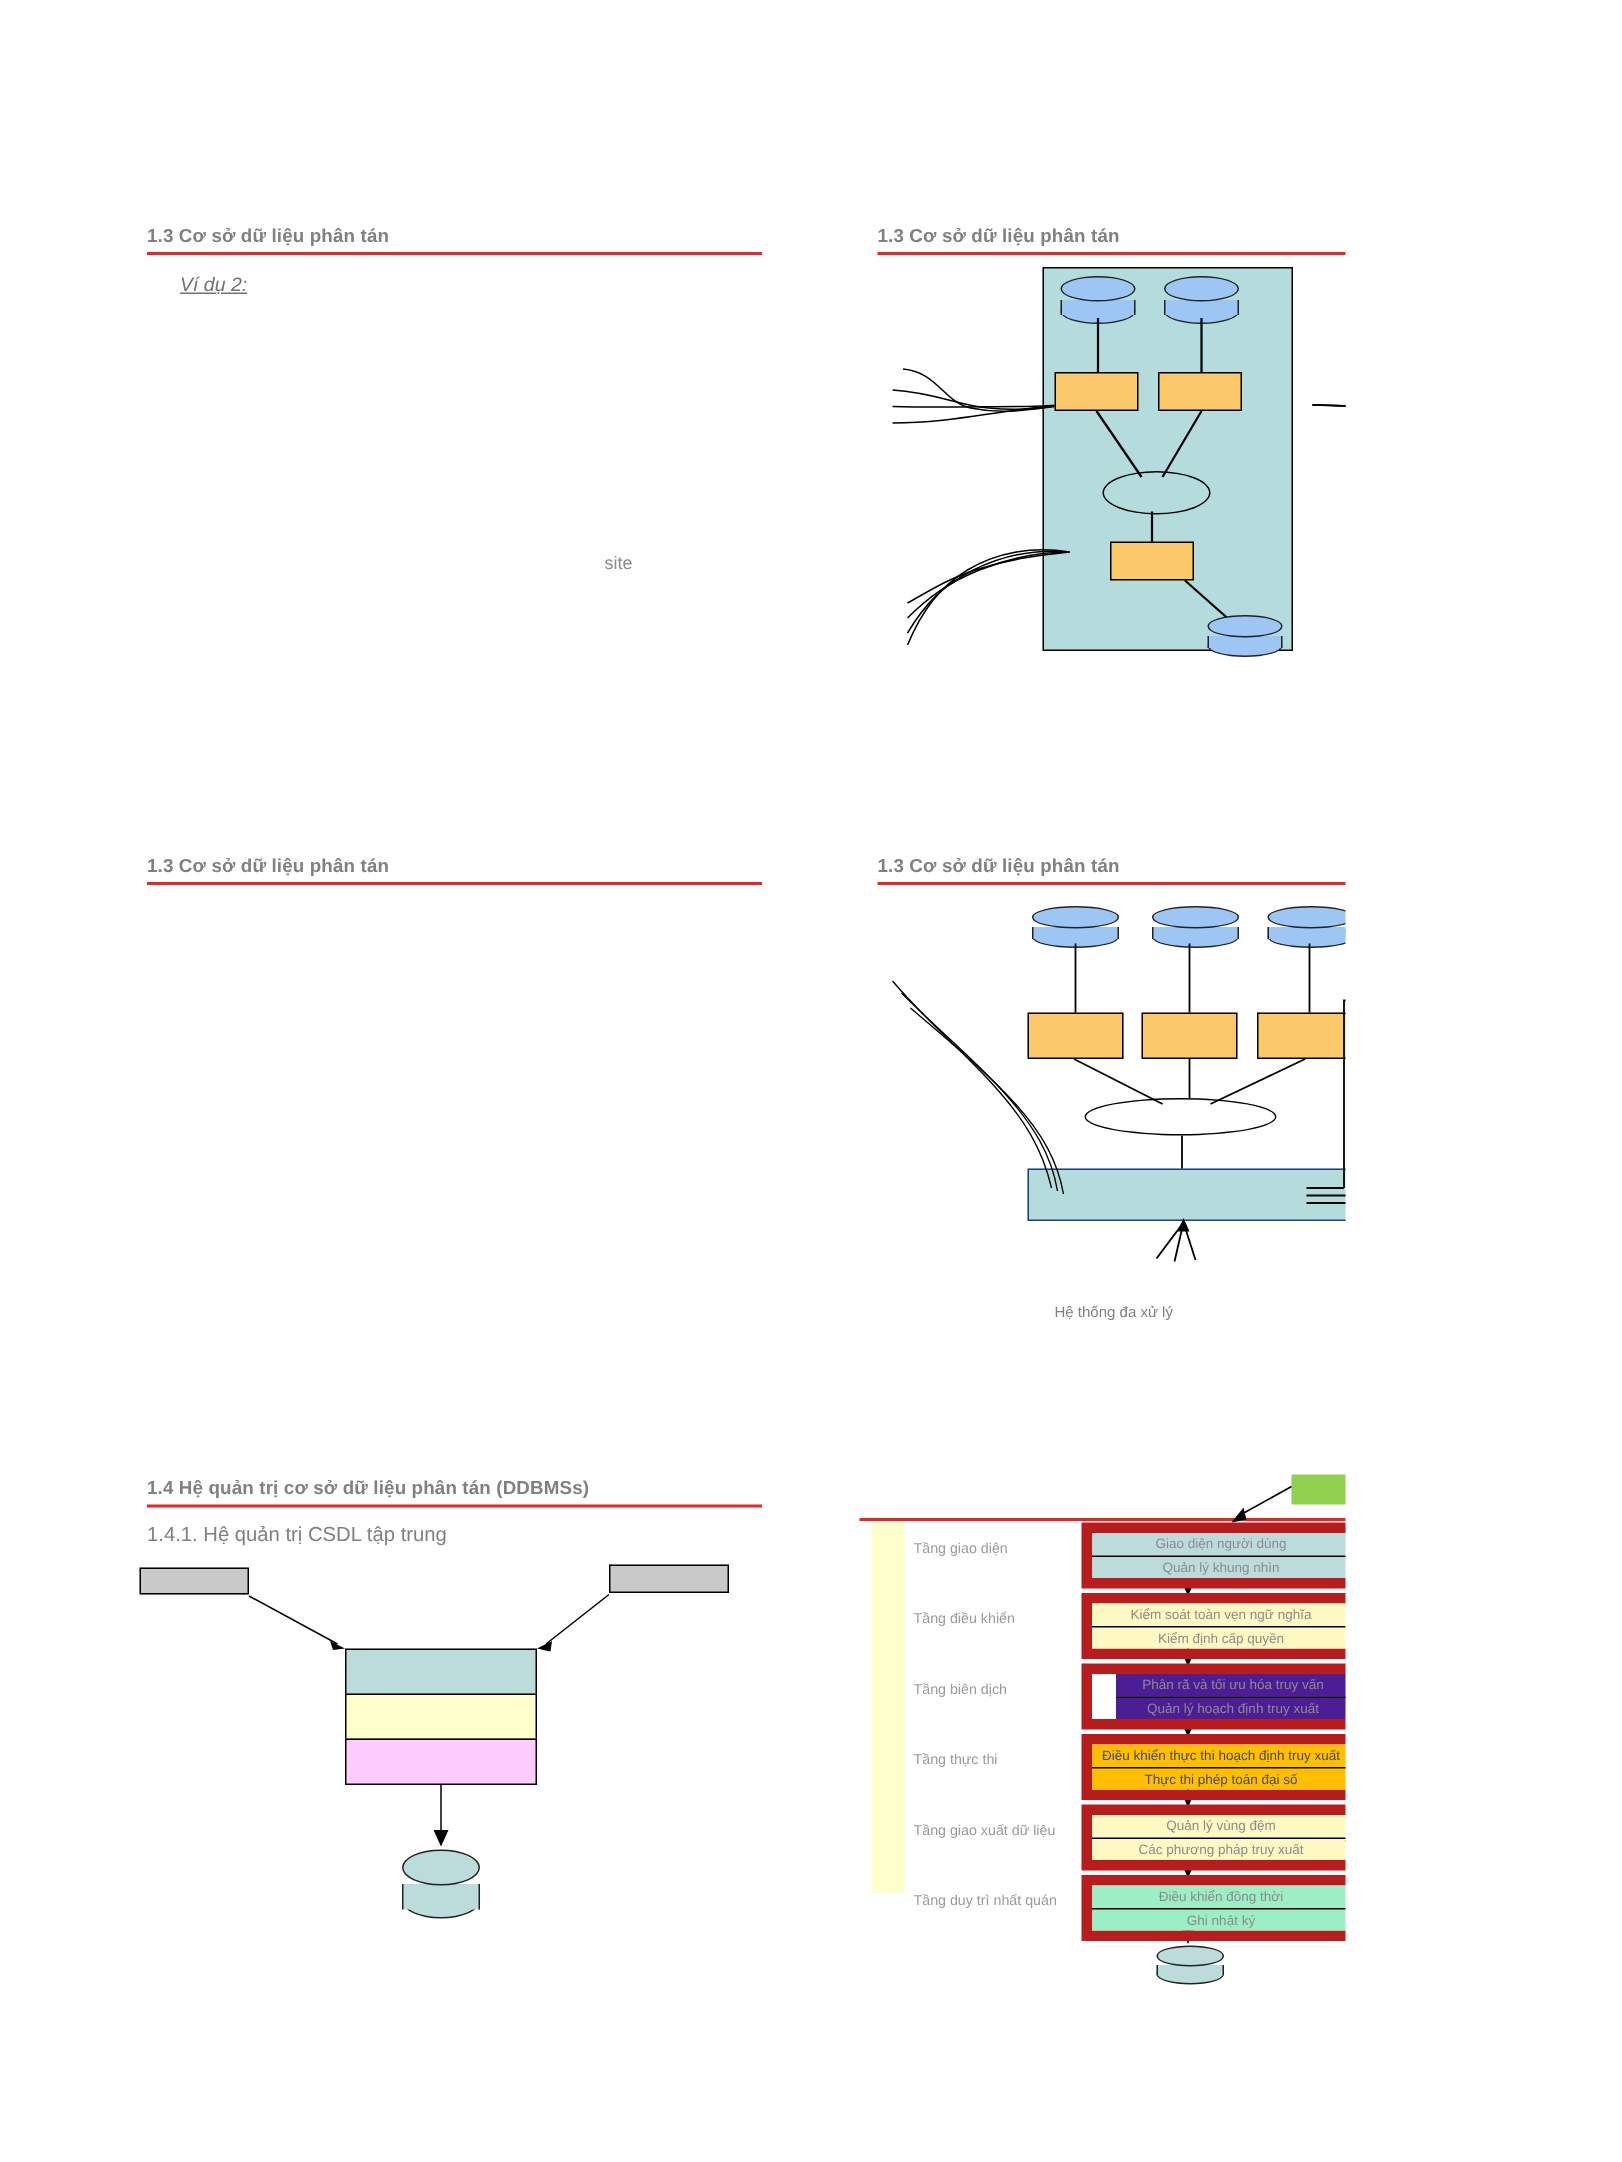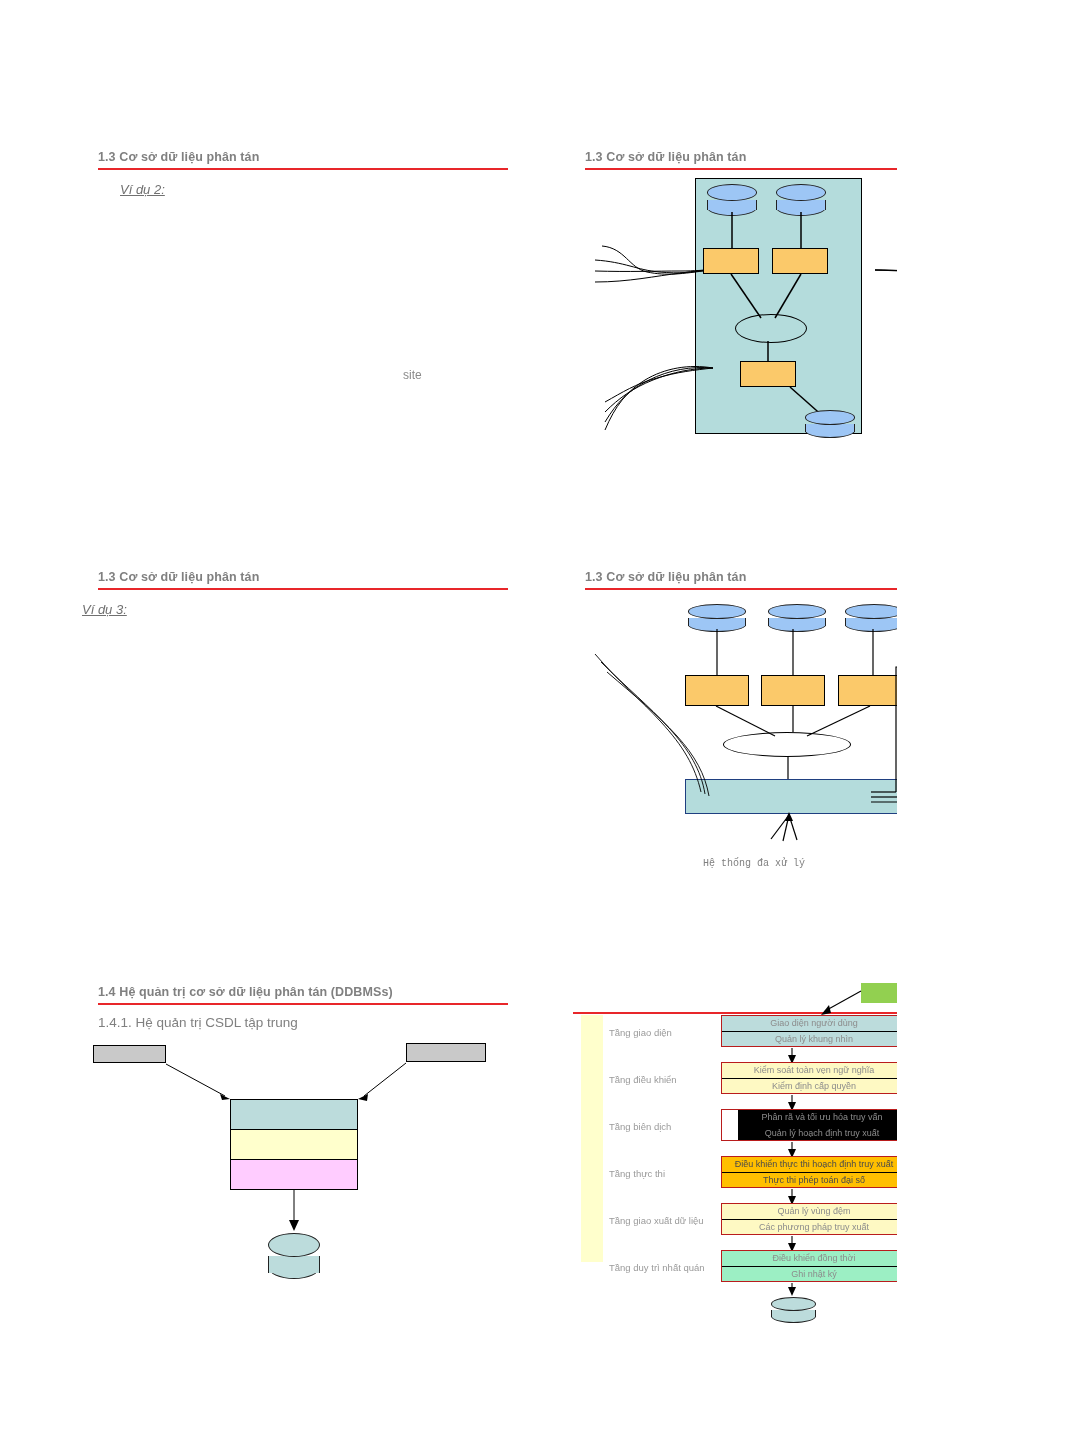--- a/index.html
+++ b/index.html
@@ -44,29 +44,29 @@
   .cyl .bot  { position: absolute; left: 0; bottom: 0; width: 100%; height: 52%;
                background: #9dc6f5; border: 1px solid #222; border-radius: 50%; }
   .cyl.mint .body, .cyl.mint .top, .cyl.mint .bot { background: #bcdcdc; }
 
   .ellipse { position: absolute; border: 1.6px solid #000; border-radius: 50%; background: transparent; }
 
   svg.overlay { position: absolute; left: 0; top: 0; overflow: visible; }
 
   
   .layer-label { position: absolute; font-size: 9.5px; color: #9a9a9a; white-space: nowrap; }
-  .lbar { position: absolute; width: 186px; border: 1px solid #b91c1c; }
+  .lbar { position: absolute; width: 186px; border: 7px solid #b91c1c; }
   .lbar .row {
     height: 15px; line-height: 15px; text-align: center;
     font-size: 9px; color: #8c8c8c; white-space: nowrap; overflow: hidden;
   }
   .lbar .row + .row { border-top: 1px solid #000; }
   .L-iface  .row { background: #bcdcdc; }
   .L-ctrl   .row { background: #fef9c3; }
-  .L-comp   .row { background: #000000; margin-left: 16px; }
+  .L-comp   .row { background: #4c1d95; margin-left: 16px; }
   .L-exec   .row { background: #ffbf00; color: #4a4a4a; }
   .L-access .row { background: #fef9c3; }
   .L-consist .row { background: #9cefc4; }
   .green-chip { position: absolute; background: #92d050; }
   .yellow-strip { position: absolute; background: #ffffcc; }
   .vert-label {
     position: absolute; font-size: 8.5px; color: #9a9a9a; white-space: nowrap;
     transform: rotate(90deg); transform-origin: left top;
   }
 </style>
@@ -137,21 +137,20 @@
         <div class="bot"></div>
           <div class="body"></div>
           <div class="top"></div>
       </div>
     </div>
   </div>
 
   <div class="slide" style="left:98px; top:570px; width:410px;">
     <div class="slide-title">1.3 Cơ sở dữ liệu phân tán</div>
     <div class="title-rule"></div>
-    <div class="subhead" style="margin-top:12px; margin-left:-16px;">Ví dụ 3:</div>
   </div>
 
   <div class="slide" style="left:585px; top:570px; width:412px; height:310px;">
     <div class="slide-title">1.3 Cơ sở dữ liệu phân tán</div>
     <div class="title-rule"></div>
 
     <div style="position:absolute; left:0; top:26px; width:412px; height:285px;">
 
       <div class="cyl" style="left:103px; top:8px; width:58px; height:28px;">
         <div class="bot"></div>
@@ -204,21 +203,21 @@
         </g>
 
         <g fill="none" stroke="#000" stroke-width="0.9">
           <path d="M10,58 C34,86 56,104 76,126 C98,150 110,170 116,196"></path>
           <path d="M16,66 C42,92 64,110 84,132 C104,154 116,174 120,198"></path>
           <path d="M22,76 C50,100 72,118 92,140 C110,160 120,178 124,200"></path>
         </g>
       </svg>
     </div>
 
-    <div class="caption" style="position:absolute; left:118px; top:288px;font-family:Liberation Mono, monospace;">Hệ thống đa xử lý</div>
+    <div class="caption" style="position:absolute; left:118px; top:300px;">Hệ thống đa xử lý</div>
   </div>
 
   <div class="slide" style="left:98px; top:985px; width:410px;">
     <div class="slide-title">1.4 Hệ quản trị cơ sở dữ liệu phân tán (DDBMSs)</div>
     <div class="title-rule"></div>
     <div class="subhead-plain" style="margin-top:10px;">1.4.1. Hệ quản trị CSDL tập trung</div>
 
     <div style="position:absolute; left:-10px; top:52px; width:420px; height:220px;">
 
       <div class="box gray-box" style="left:5px; top:8px; width:73px; height:18px;"></div>

